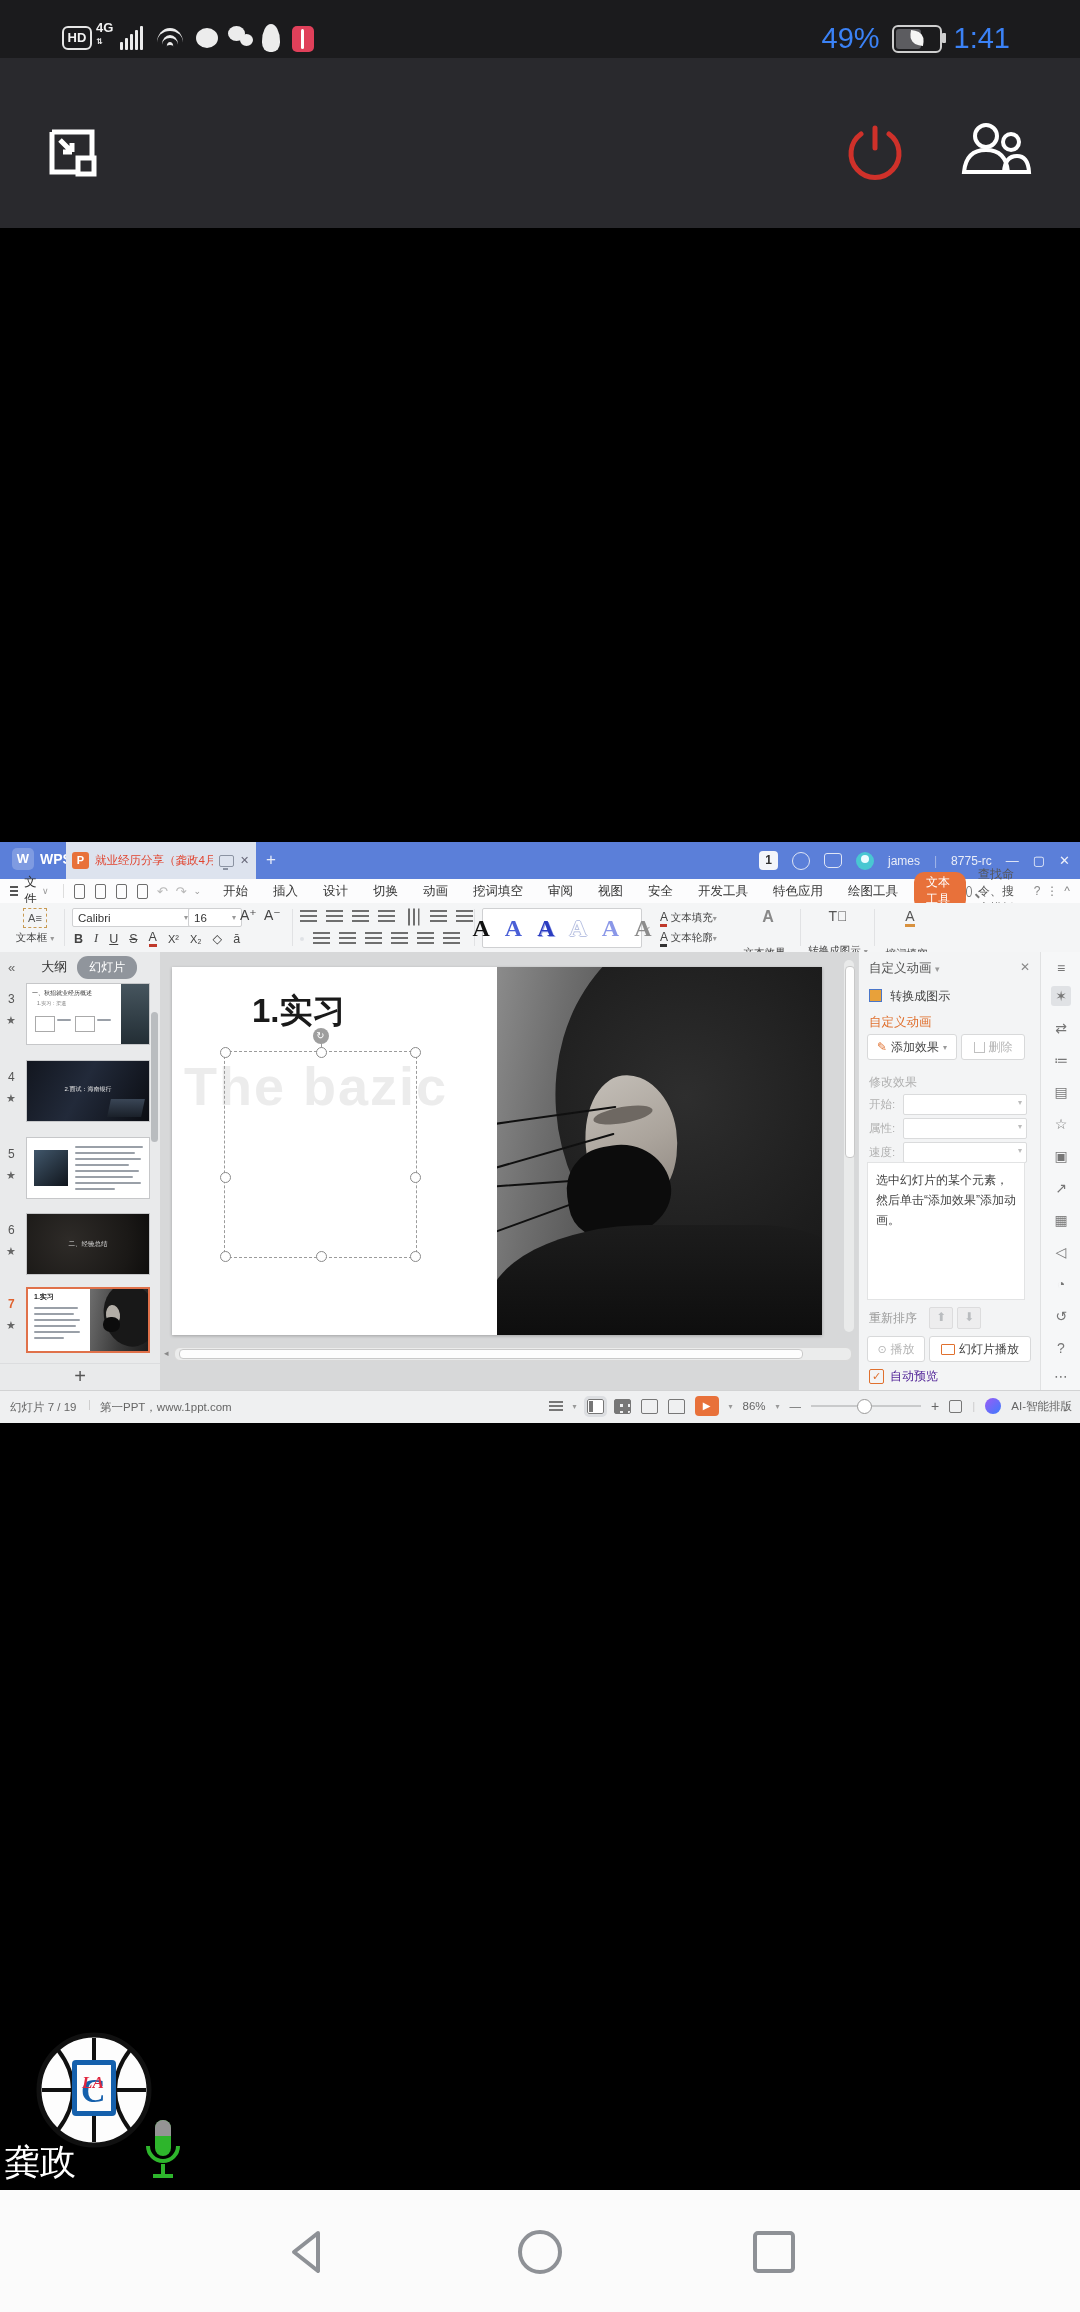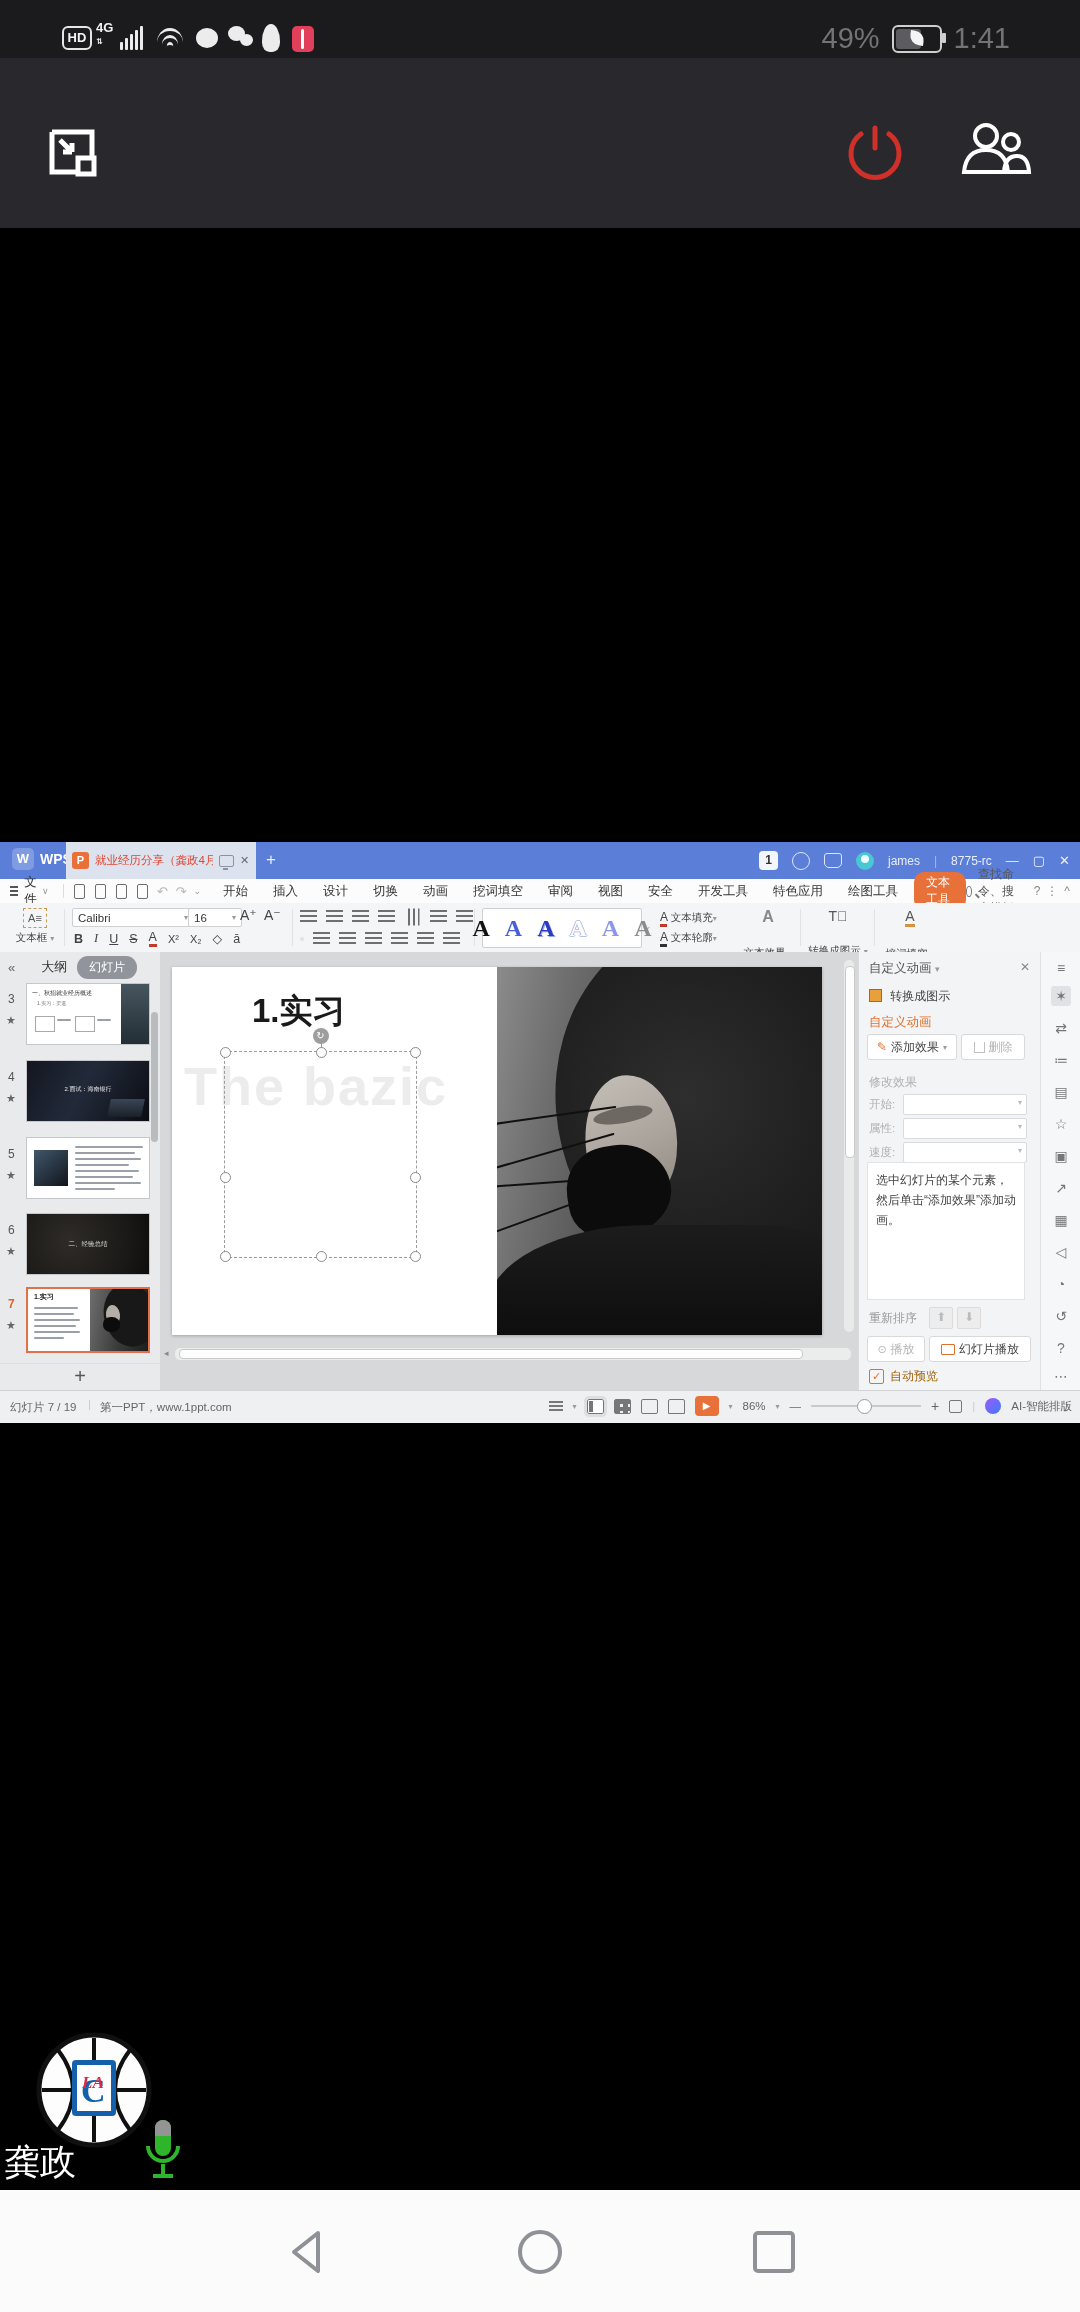--- a/index.html
+++ b/index.html
@@ -15,21 +15,21 @@
   .bars{top:26px;left:120px;width:26px;height:24px;}
   .bars i{position:absolute;bottom:0;width:3px;background:#ececec;border-radius:1px;}
   .wifi{top:28px;left:156px;width:28px;height:22px;}
   .wifi i{position:absolute;left:50%;transform:translateX(-50%);border:solid #ececec;border-width:3px 0 0 0;border-radius:50%;}
   .bubble{top:28px;left:196px;width:22px;height:20px;background:#ececec;border-radius:50%;}
   .bubble:after{content:"";position:absolute;left:2px;bottom:-4px;border:5px solid transparent;border-top-color:#ececec;}
   .wechat b{position:absolute;background:#ececec;border-radius:50%;}
   .qq{top:24px;left:262px;width:18px;height:28px;background:#ececec;border-radius:50% 50% 42% 42%/62% 62% 34% 34%;}
   .book{top:26px;left:292px;width:22px;height:26px;background:#e0405a;border-radius:5px;}
   .book:after{content:"";position:absolute;left:9px;top:3px;width:3px;height:20px;background:#fff;border-radius:2px;}
-  .sb-right{top:22px;right:70px;font-size:29px;display:flex;align-items:center;gap:12px;color:#737373;}
+  .sb-right{top:22px;right:70px;font-size:29px;display:flex;align-items:center;gap:12px;color:#3b82f6;}
   .batt{position:relative;width:46px;height:24px;border:2px solid #cfcfcf;border-radius:6px;}
   .batt .lvl{position:absolute;left:2px;top:2px;bottom:2px;width:55%;background:#5c5c60;border-radius:3px;}
   .batt .leaf{position:absolute;left:16px;top:4px;width:14px;height:14px;background:#f4f4f4;border-radius:0 70% 0 70%;transform:rotate(8deg);}
   .batt .nub{position:absolute;right:-6px;top:6px;width:4px;height:10px;background:#cfcfcf;border-radius:1px;}
   
   #sharebar{top:58px;left:0;width:1080px;height:170px;background:#29292d;}
   
   #wps{top:842px;left:0;width:1080px;height:580px;background:#f4f5f6;font-size:12px;color:#333;}
   #titlebar{top:0;left:0;right:0;height:37px;background:#5b7fd9;color:#fff;}
   .wlogo{top:6px;left:12px;display:flex;align-items:center;gap:6px;font-weight:bold;font-size:14px;}
@@ -482,21 +482,21 @@
         <div class="btn abs" style="left:8px;top:384px;width:56px;height:24px;color:#b5b5b5">
           <span style="font-size:11px">⊙</span>
             <span>播放</span>
         </div>
         <div class="btn abs" style="left:70px;top:384px;width:100px;height:24px">
           <span style="display:inline-block;width:12px;height:9px;border:1.5px solid #e0702e;border-radius:1px"></span>
             <span>幻灯片播放</span>
         </div>
         <div class="abs" style="left:10px;top:416px;display:flex;gap:6px;align-items:center">
           <span class="chk">✓</span>
-          <span style="font-size:12px;color:#a16207">自动预览</span>
+          <span style="font-size:12px;color:#4c1d95">自动预览</span>
         </div>
       </div>
 
       <div id="strip" class="abs">
         <span class="stic" style="top:6px">≡</span>
         <span class="stic on" style="top:34px">✶</span>
         <span class="stic" style="top:66px">⇄</span>
         <span class="stic" style="top:98px">≔</span>
         <span class="stic" style="top:130px">▤</span>
         <span class="stic" style="top:162px">☆</span>

